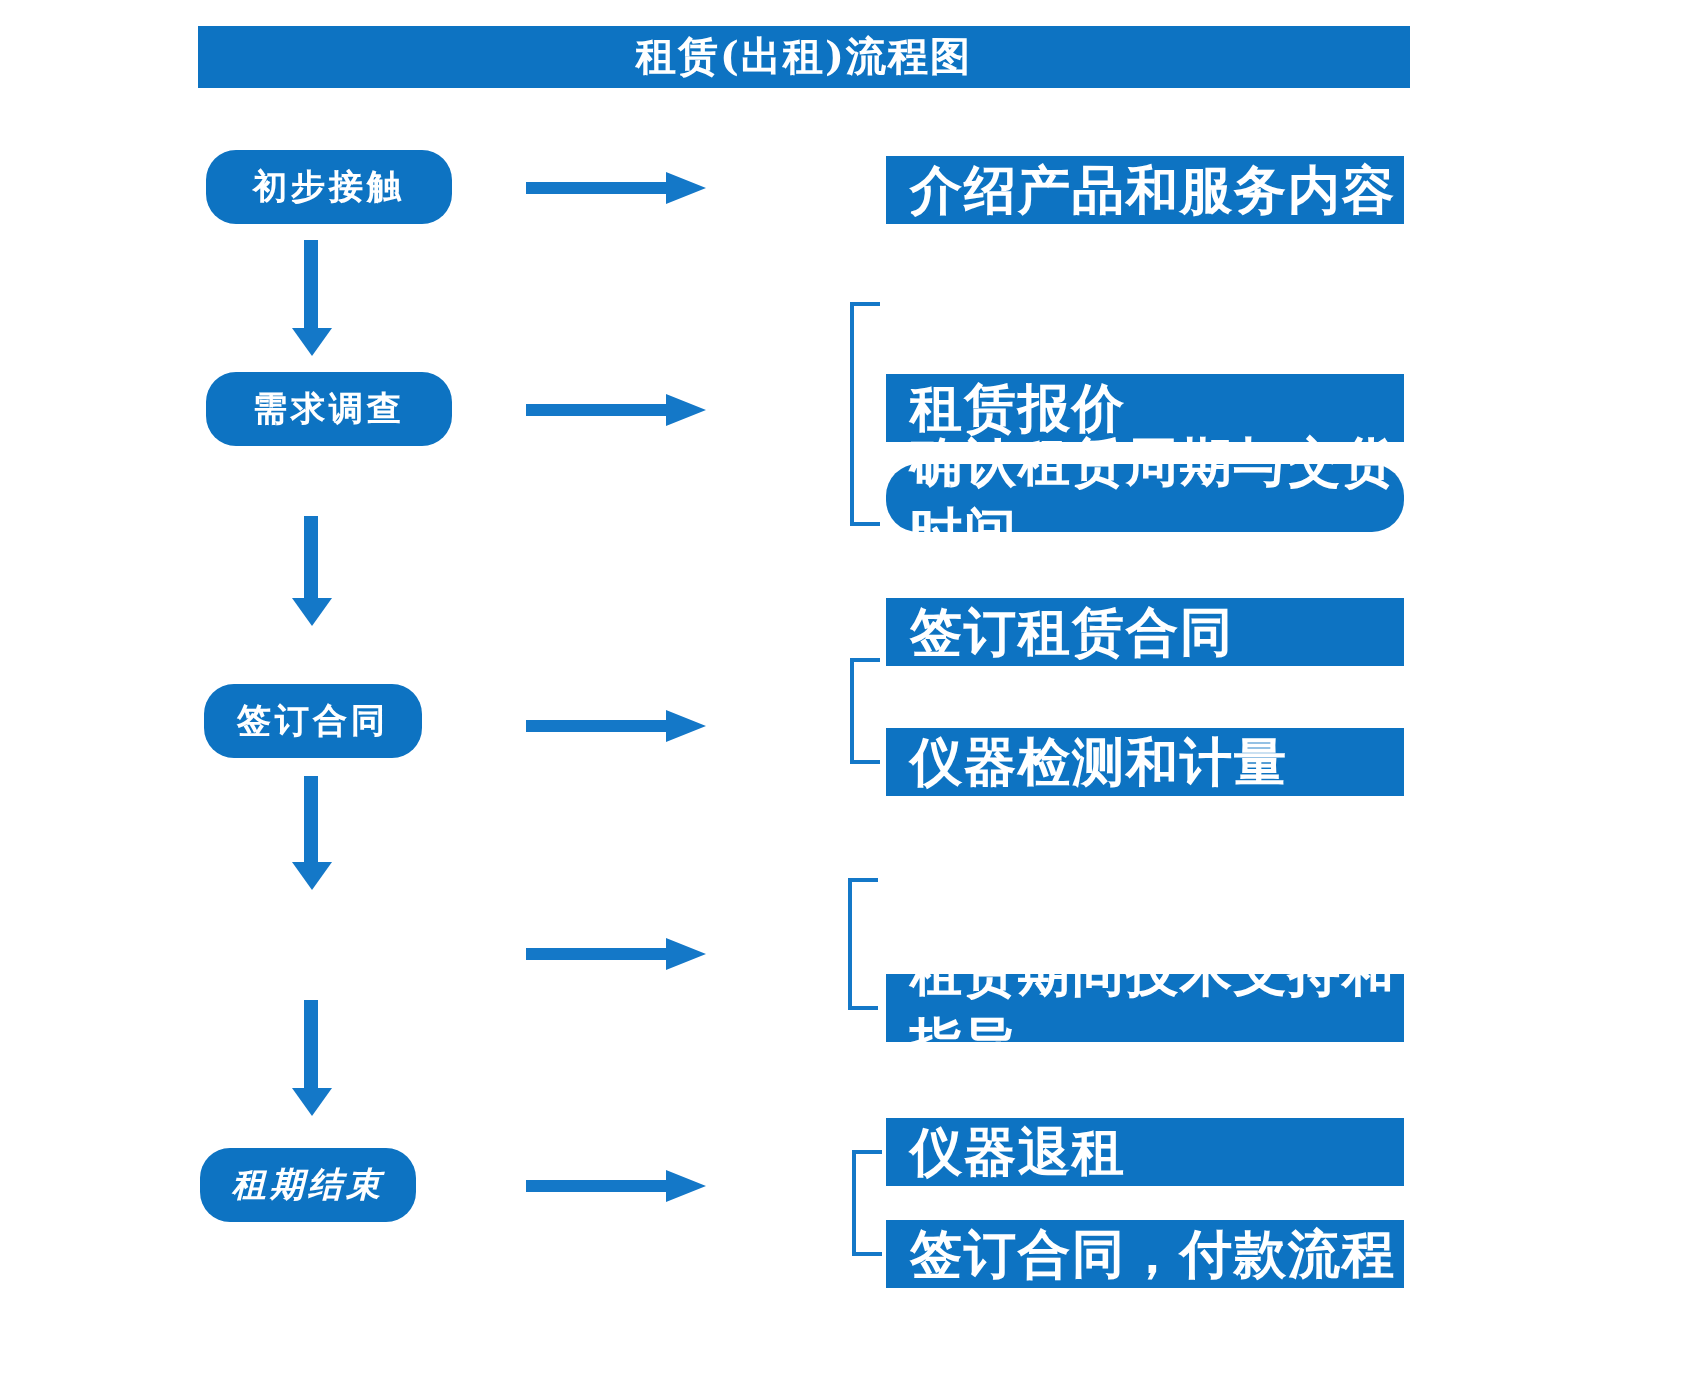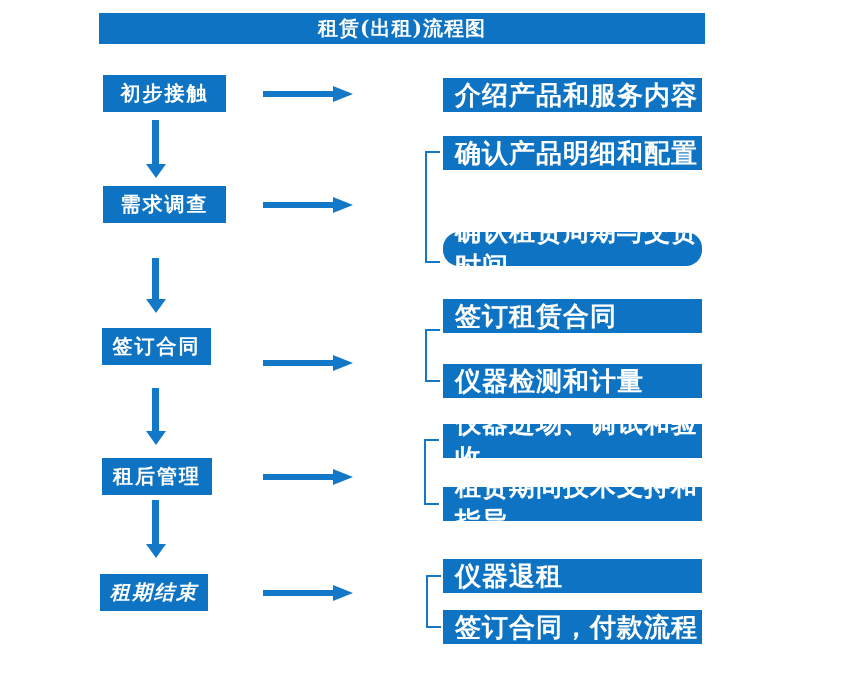--- a/index.html
+++ b/index.html
@@ -29,23 +29,24 @@
     color: var(--text);
     display: flex; align-items: center; justify-content: center;
     font-size: 20px;
     letter-spacing: 1px;
   }
   .step-box {
     position: absolute;
     background: var(--primary);
     color: var(--text);
     display: flex; align-items: center; justify-content: center;
-    font-size: 20px;
+    font-size: 17px;
     letter-spacing: 2px;
     height: 37px;
+    border-radius: 15px;
   }
   .detail-box {
     position: absolute;
     background: var(--primary);
     color: var(--text);
     display: flex; align-items: center;
     padding-left: 12px;
     font-size: 26px;
     letter-spacing: 1px;
     left: 443px; width: 259px; height: 34px;
@@ -86,22 +87,21 @@
 <body>
 
 <div class="canvas">
 
   <div class="title-bar">
     <span>租赁(出租)流程图</span>
   </div>
 
   <div class="step-box" style="left:103px; top:75px;  width:123px;">初步接触</div>
   <div class="step-box" style="left:103px; top:186px; width:123px;">需求调查</div>
-  <div class="step-box" style="left:102px; top:328px; width:109px;">签订合同</div>
-  <div class="step-box" style="left:102px; top:458px; width:110px;">租后管理</div>
+  <div class="step-box" style="left:102px; top:342px; width:109px;">签订合同</div>
   <div class="step-box" style="left:100px; top:574px; width:108px;font-style:italic;">租期结束</div>
 
   <div class="v-arrow" style="top:120px; height:58px;">
     <span class="stem" style="height:44px;"></span>
       <span class="head"></span>
   </div>
   <div class="v-arrow" style="top:258px; height:55px;">
     <span class="stem" style="height:41px;"></span>
       <span class="head"></span>
   </div>
@@ -134,22 +134,21 @@
       <span class="stem"></span>
       <span class="head"></span>
     </div>
 
   <div class="bracket" style="left:425px; top:151px; height:112px;"></div>
   <div class="bracket" style="left:425px; top:329px; height:53px;"></div>
   <div class="bracket" style="left:424px; top:439px; height:66px;"></div>
   <div class="bracket" style="left:426px; top:575px; height:53px;"></div>
 
   <div class="detail-box" style="top:78px;">介绍产品和服务内容</div>
-  <div class="detail-box" style="top:136px;">确认产品明细和配置</div>
+  <div class="detail-box" style="top:187px;">租赁报价</div>
   <div class="detail-box" style="top:232px;border-radius:16px;">确认租赁周期与交货时间</div>
   <div class="detail-box" style="top:299px;">签订租赁合同</div>
   <div class="detail-box" style="top:364px;">仪器检测和计量</div>
-  <div class="detail-box" style="top:424px;">仪器进场、调试和验收</div>
   <div class="detail-box" style="top:487px;">租赁期间技术支持和指导</div>
   <div class="detail-box" style="top:559px;">仪器退租</div>
   <div class="detail-box" style="top:610px;">签订合同，付款流程</div>
 
 </div>
 
 </body></html>

